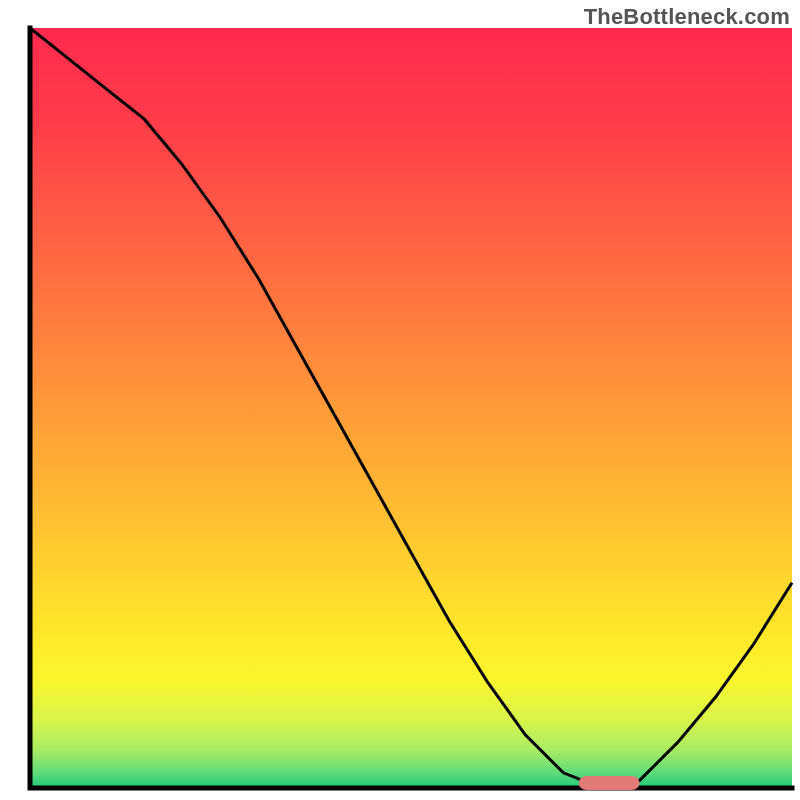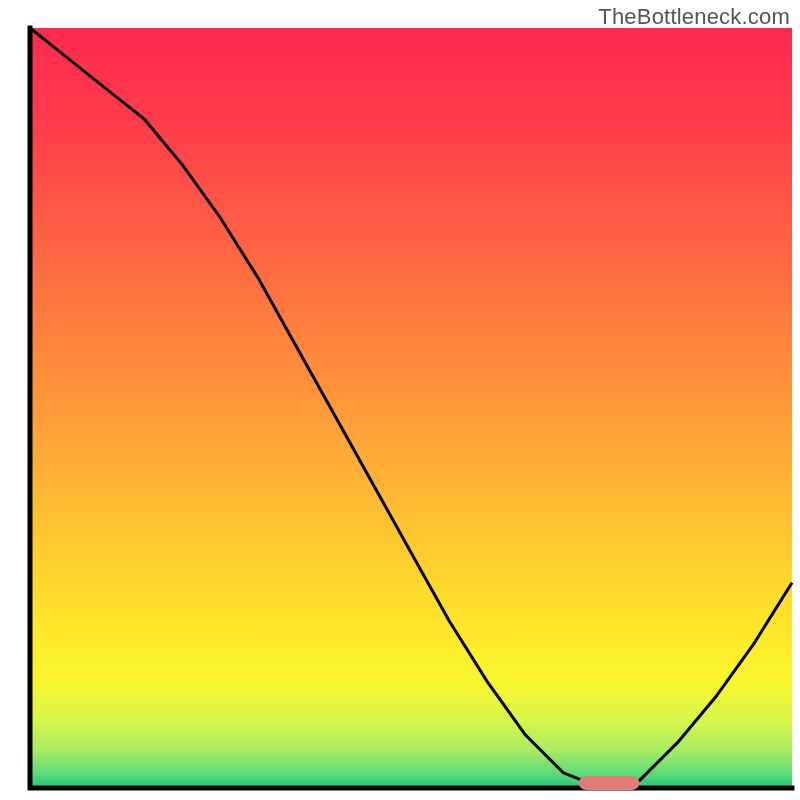--- a/index.html
+++ b/index.html
@@ -13,21 +13,21 @@
   .wrap {
     position: relative;
     width: 800px;
     height: 800px;
   }
   .watermark {
     position: absolute;
     top: 4px;
     right: 10px;
     font-size: 22px;
-    font-weight: 400;
+    font-weight: 700;
     color: #555;
     letter-spacing: 0.2px;
     z-index: 5;
   }
   svg {
     display: block;
   }
 </style>
 </head>
 <body>

